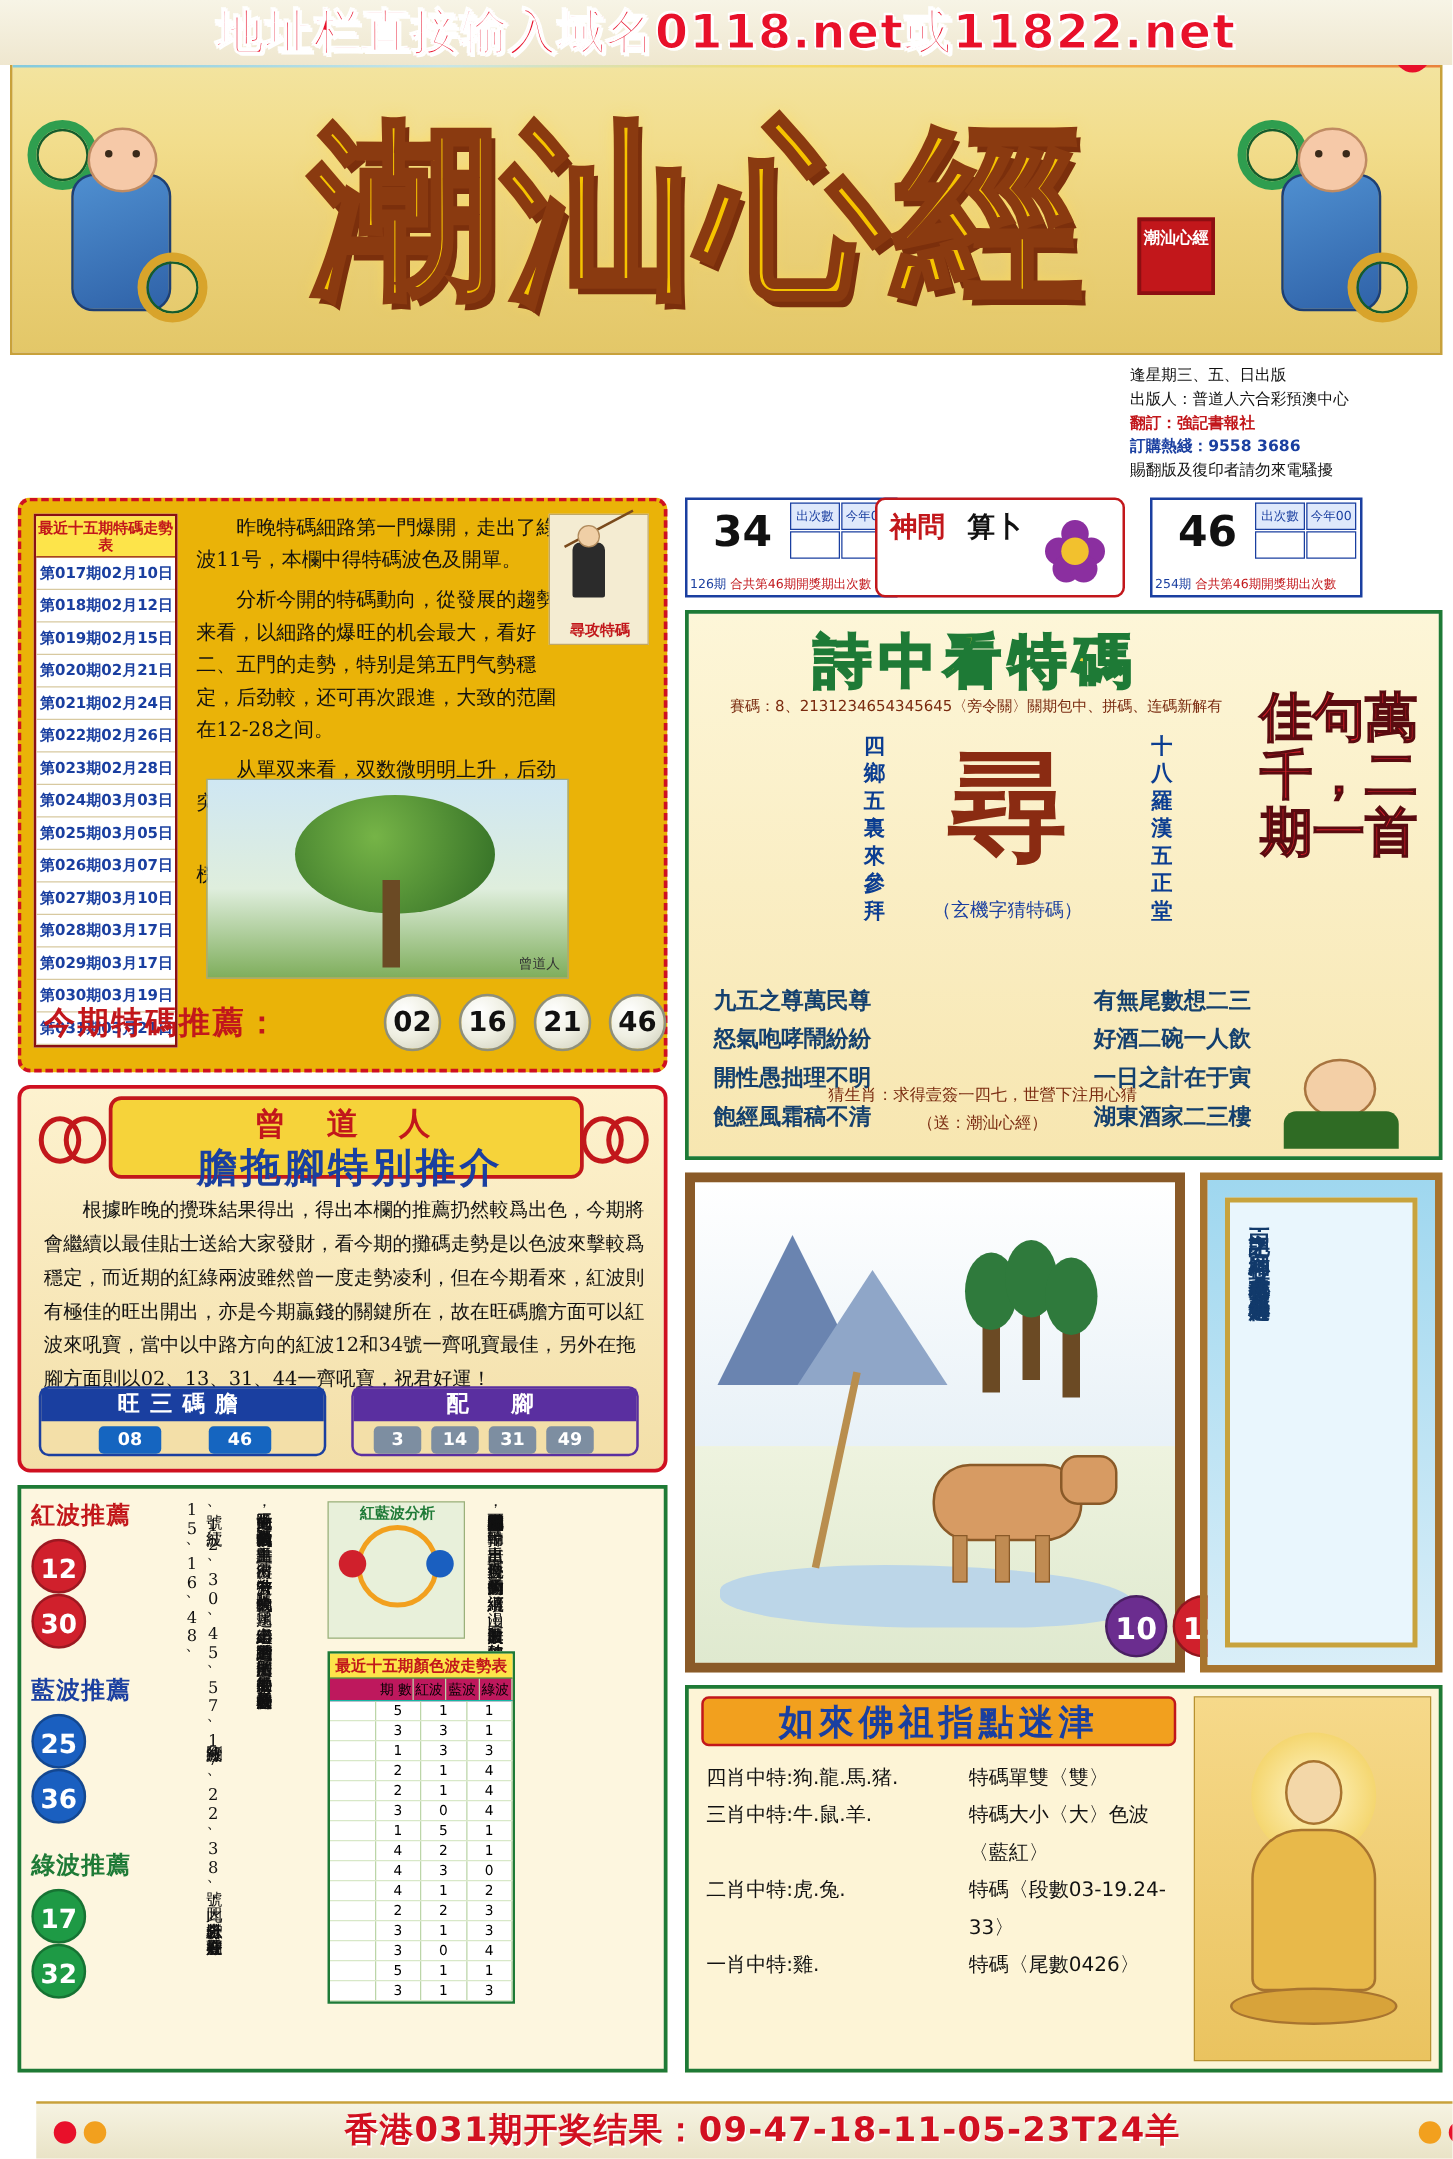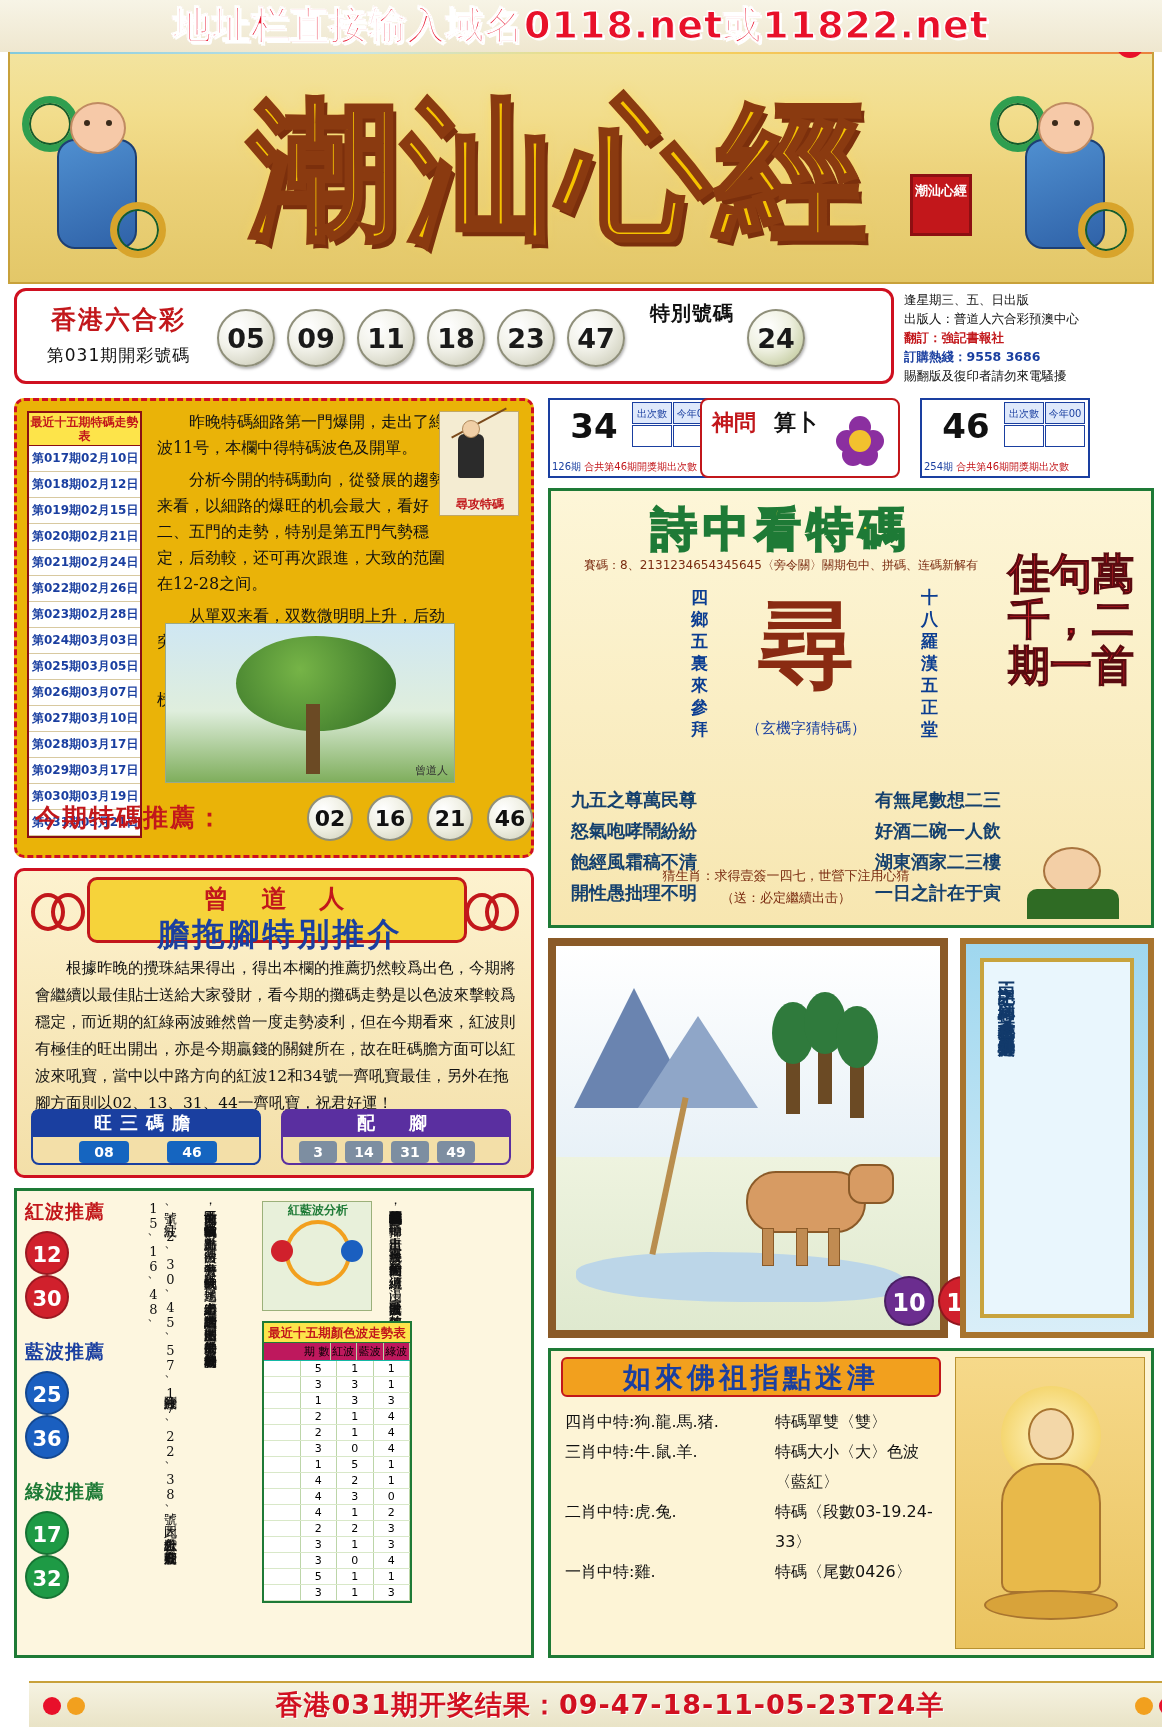--- a/index.html
+++ b/index.html
@@ -394,34 +394,20 @@
     </div>
 
     <div class="mh-title">潮汕心經</div>
     <div class="mh-seal">潮汕心經</div>
   </div>
 
   <div class="top-banner">
     <div class="top-banner-text">地址栏直接输入域名0118.net或11822.net</div>
   </div>
 
-  <div class="result-bar">
-    <div class="rb-label">
-      <div class="l1">香港六合彩</div>
-      <div class="l2">第031期開彩號碼</div>
-    </div>
-    <div class="ball b0">05</div>
-    <div class="ball b1">09</div>
-    <div class="ball b2">11</div>
-    <div class="ball b3">18</div>
-    <div class="ball b4">23</div>
-    <div class="ball b5">47</div>
-    <div class="rb-special-label">特別號碼</div>
-    <div class="ball special">24</div>
-  </div>
 
   <div class="pubinfo">
     <div>逢星期三、五、日出版</div>
     <div>出版人：普道人六合彩預澳中心</div>
     <div class="red">翻訂：強記書報社</div>
     <div class="blue">訂購熱綫：9558 3686</div>
     <div>賜翻版及復印者請勿來電騷擾</div>
   </div>
 
   <div class="panel trend-box">
@@ -525,30 +511,30 @@
     <div class="poem-lines">
       <div class="poem-line">
         <span>九五之尊萬民尊</span>
         <span>有無尾數想二三</span>
       </div>
       <div class="poem-line">
         <span>怒氣咆哮鬧紛紛</span>
         <span>好酒二碗一人飲</span>
       </div>
       <div class="poem-line">
+        <span>開性愚拙理不明</span>
+        <span>一日之計在于寅</span>
+      </div>
+      <div class="poem-line">
         <span>飽經風霜稿不清</span>
         <span>湖東酒家二三樓</span>
       </div>
-      <div class="poem-line">
-        <span>開性愚拙理不明</span>
-        <span>一日之計在于寅</span>
-      </div>
     </div>
     <div class="poem-foot">猜生肖：求得壹簽一四七，世營下注用心猜</div>
-    <div class="poem-foot2">（送：必定繼續出击）</div>
+    <div class="poem-foot2">（送：潮汕心經）</div>
     <div class="poem-side">佳句萬千，二期一首</div>
     <div class="poem-elder">
       <div class="elder-head"></div>
       <div class="elder-body"></div>
     </div>
   </div>
 
   <div class="panel zdr-panel">
     <div class="zdr-knot l"></div>
     <div class="zdr-knot r"></div>

